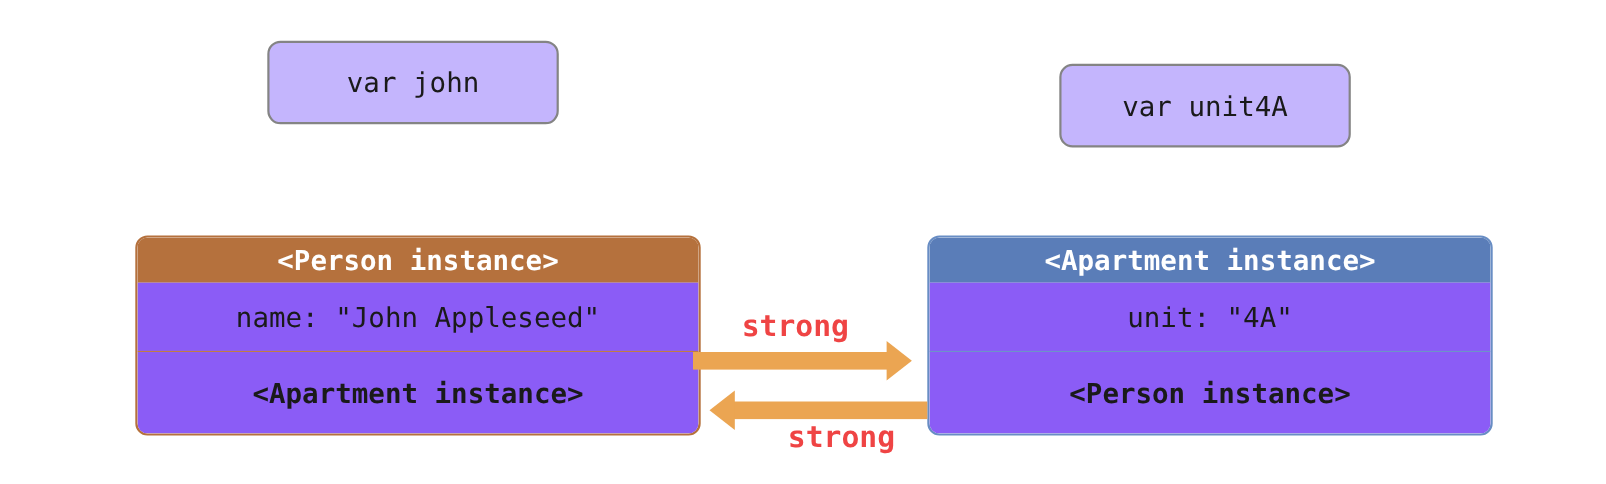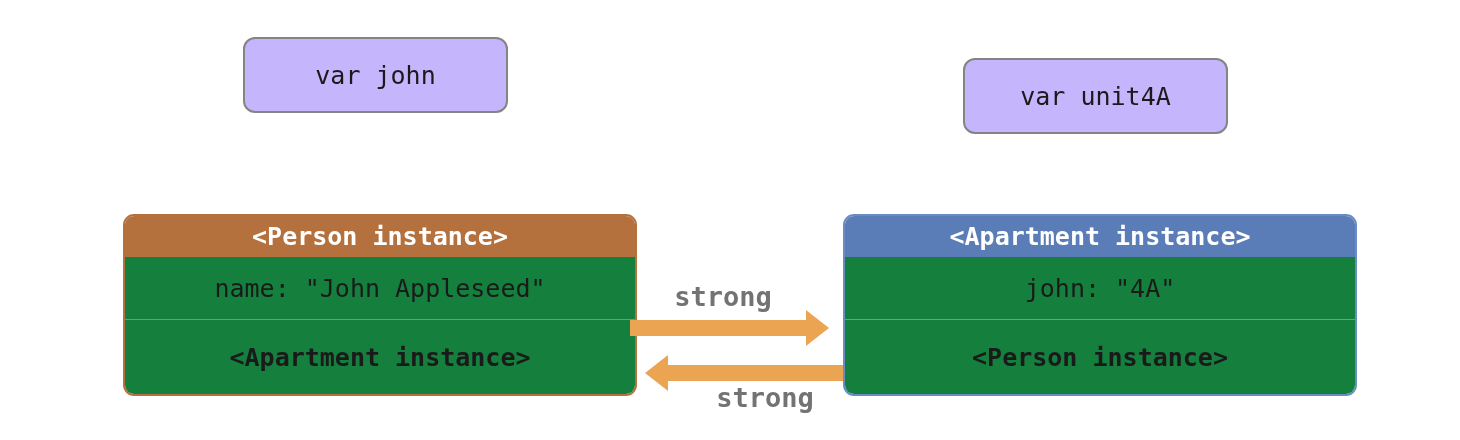--- a/index.html
+++ b/index.html
@@ -66,21 +66,21 @@
     font-size: 25px;
   }
   #person-box .instance-header { background: #b5713d; }
   #apartment-box .instance-header { background: #5a7db8; }
   .instance-row {
     display: flex;
     align-items: center;
     justify-content: center;
     font-size: 25px;
     white-space: pre;
-    background: #15803d;
+    background: #8b5cf6;
   }
   .row-first { flex: 0 0 62px; }
   .row-second { flex: 1 1 auto; }
   #person-box .row-first { border-bottom: 1px solid #c07c45; }
   #apartment-box .row-first { border-bottom: 1px solid #6e92c8; }
   .row-value-bold { font-weight: bold; }
 
   
   .arrow-body {
     position: absolute;
@@ -105,21 +105,21 @@
     border-top: 18px solid transparent;
     border-bottom: 18px solid transparent;
     border-right: 23px solid #eba552;
   }
   .strong-label {
     position: absolute;
     width: 120px;
     text-align: center;
     font-size: 27px;
     font-weight: bold;
-    color: #737373;
+    color: #ef4444;
   }
   #strong-label-top    { left: 663px; top: 281px; }
   #strong-label-bottom { left: 705px; top: 382px; }
 </style>
 </head>
 <body>
 
 <div id="canvas">
 
   <div class="var-box" id="var-john">
@@ -139,21 +139,21 @@
     <div class="instance-row row-second">
       <span class="row-value-bold">&lt;Apartment instance&gt;</span>
     </div>
   </div>
 
   <div class="instance-box" id="apartment-box">
     <div class="instance-header">
       <span>&lt;Apartment instance&gt;</span>
     </div>
     <div class="instance-row row-first">
-      <span>john: </span><span>"4A"</span>
+      <span>unit: </span><span>"4A"</span>
     </div>
     <div class="instance-row row-second">
       <span class="row-value-bold">&lt;Person instance&gt;</span>
     </div>
   </div>
 
   <div class="arrow-body" id="arrow-right-body"></div>
   <div class="arrow-head" id="arrow-right-head"></div>
   <div class="strong-label" id="strong-label-top">strong</div>
 

